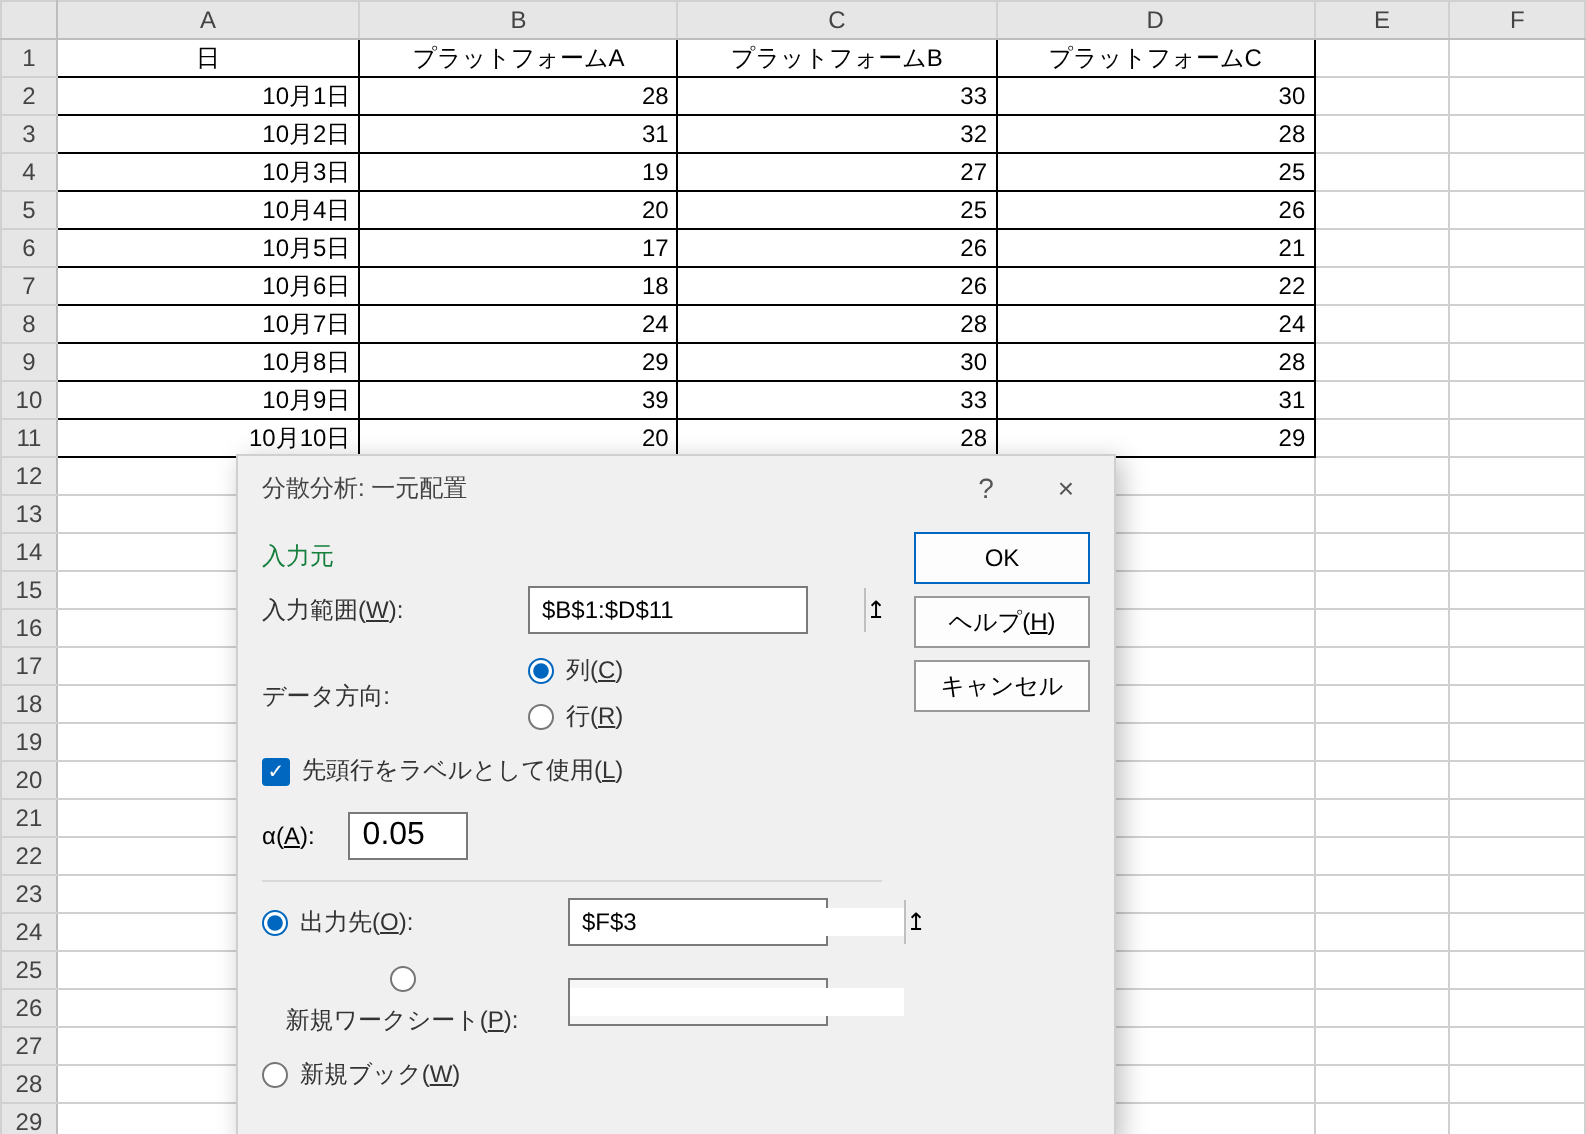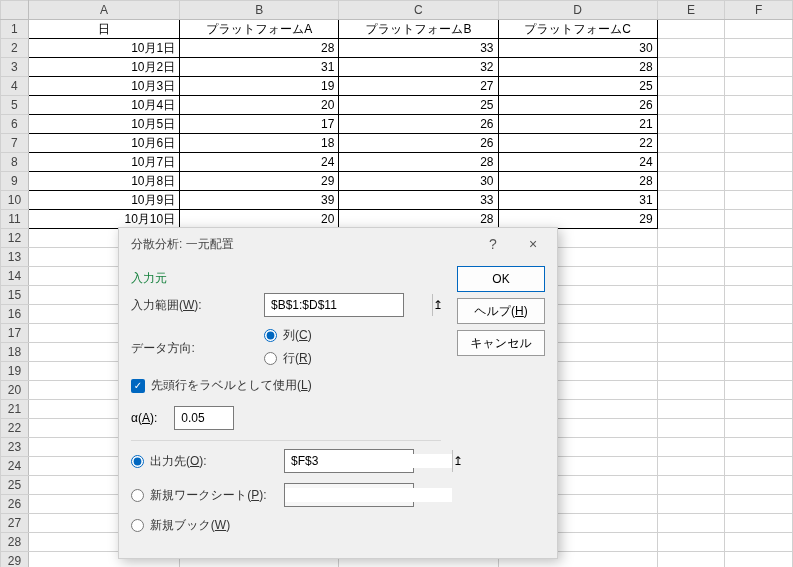--- a/index.html
+++ b/index.html
@@ -109,21 +109,21 @@
     }
     .radio-col { display: flex; flex-direction: column; gap: 6px; padding-left: 0; }
     .radio-row, .check-row { display: flex; align-items: center; gap: 6px; color: #333; }
     .radio-row input, .check-row input { accent-color: #0067c0; }
     .alpha-box {
       border: 1px solid #7a7a7a;
       background: #fff;
       height: 24px; width: 60px;
       display: inline-flex; align-items: center;
     }
-    .alpha-box input { border:none; outline:none; font-size:12px; padding:0 6px; width:100%; font-family:inherit; }
+    .alpha-box input { border:none; outline:none; font-size:16px; padding:0 6px; width:100%; font-family:inherit; }
     .hr { border: none; border-top: 1px solid #d8d8d8; margin: 10px 0 8px 0; }
     .dlg-button {
       height: 26px;
       border: 1px solid #999;
       background: #fdfdfd;
       font-size: 12px;
       font-family: inherit;
       cursor: pointer;
     }
     .dlg-button.primary { border: 1.5px solid #0067c0; }
@@ -473,21 +473,21 @@
           <input type="radio" name="out" checked="" style=""> 
             <span>出力先(<span class="u">O</span>):</span>
         </label>
         <span class="out-input">
           <input type="text" value="$F$3" style="">
           <span class="ref-btn">↥</span>
         </span>
       </div>
 
       <div class="form-row">
-        <label class="radio-row" style="width:140px;">
+        <label class="radio-row" style="width:140px;flex-direction:column;">
           <input type="radio" name="out" style=""> 
             <span>新規ワークシート(<span class="u">P</span>):</span>
         </label>
         <span class="out-input out-disabled">
           <input type="text" value="" style="">
         </span>
       </div>
 
       <div class="form-row">
         <label class="radio-row">

